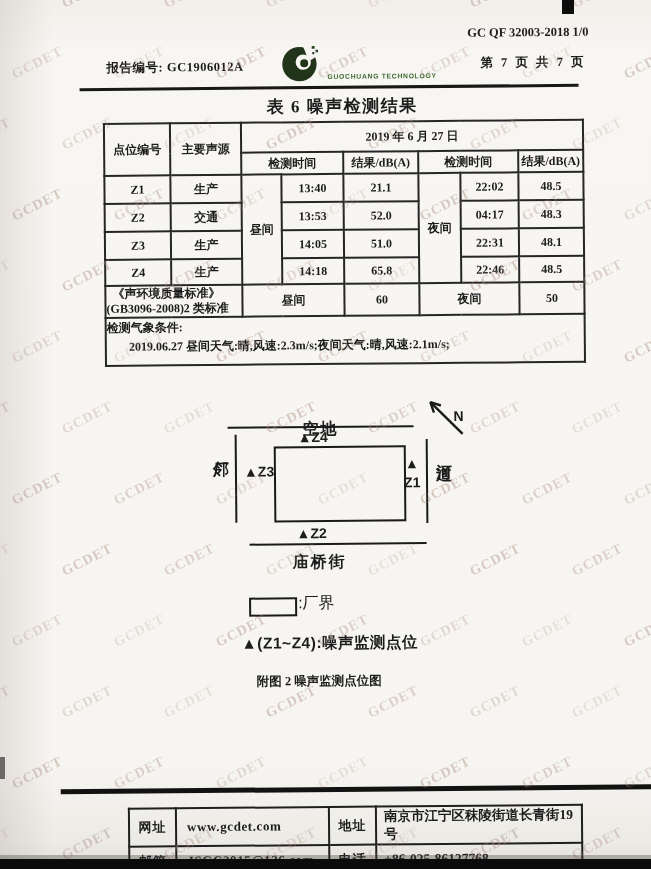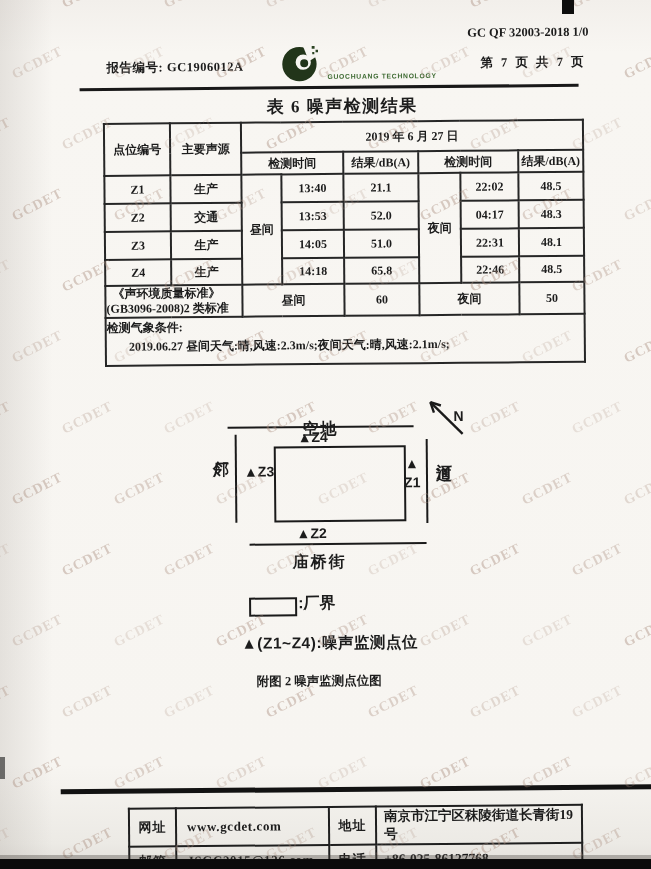--- a/index.html
+++ b/index.html
@@ -65,21 +65,21 @@
   .sp-tri-z1{left:235px;top:64px;}
   .sp-z1{left:234px;top:83px;}
   .sp-z2{left:126px;top:133px;}
   .sp-bottom-line{position:absolute;left:79px;top:151px;width:177px;height:2px;background:#1a1a1a;}
   .sp-bottom-label{left:122px;top:160px;}
   .sp-north{position:absolute;left:252px;top:4px;width:50px;height:50px;}
   .sp-n-label{left:284px;top:17px;font-size:14px;}
 
   
   .legend-box{position:absolute;left:248px;top:597px;width:44px;height:15px;border:2px solid #1a1a1a;}
-  .legend-box-label{position:absolute;left:297px;top:593px;font-weight:700;font-size:16px;font-family:var(--sans);}
+  .legend-box-label{position:absolute;left:297px;top:593px;font-weight:400;font-size:16px;font-family:var(--sans);}
   .legend-points{position:absolute;left:240px;top:633px;font-weight:800;font-size:15.5px;font-family:var(--sans);letter-spacing:.5px;}
   .legend-caption{position:absolute;left:255px;top:673px;font-weight:700;font-size:12.5px;}
 
   
   .thick-line{position:absolute;left:58px;top:787px;width:595px;height:5px;background:#121212;}
   .footer-table{position:absolute;left:125px;top:806px;width:453px;border-collapse:collapse;
     font-size:13px;color:var(--ink);table-layout:fixed;}
   .footer-table td{border:2px solid #1f1f1f;padding:0;height:27px;}
   .footer-table .lab{text-align:center;font-weight:700;letter-spacing:1px;}
   .footer-table .val{text-align:left;padding-left:10px;font-weight:700;font-family:var(--serif);letter-spacing:.6px;}

